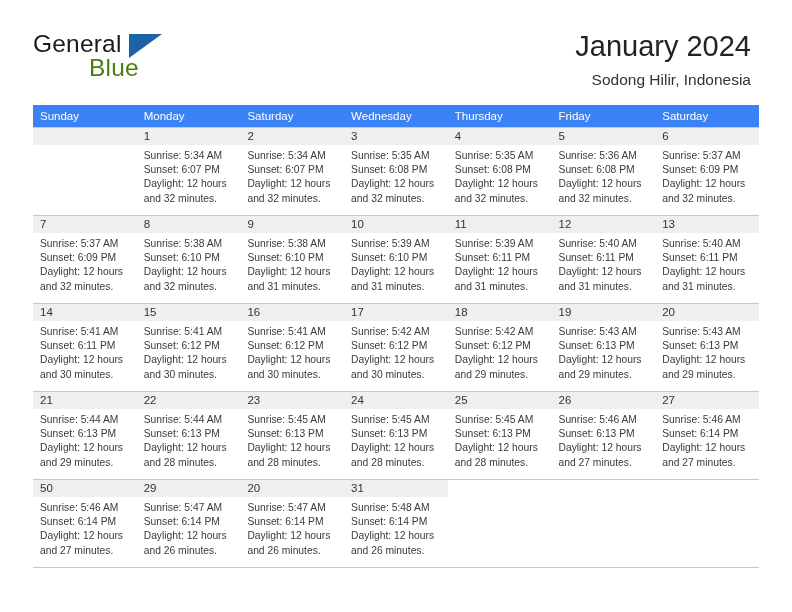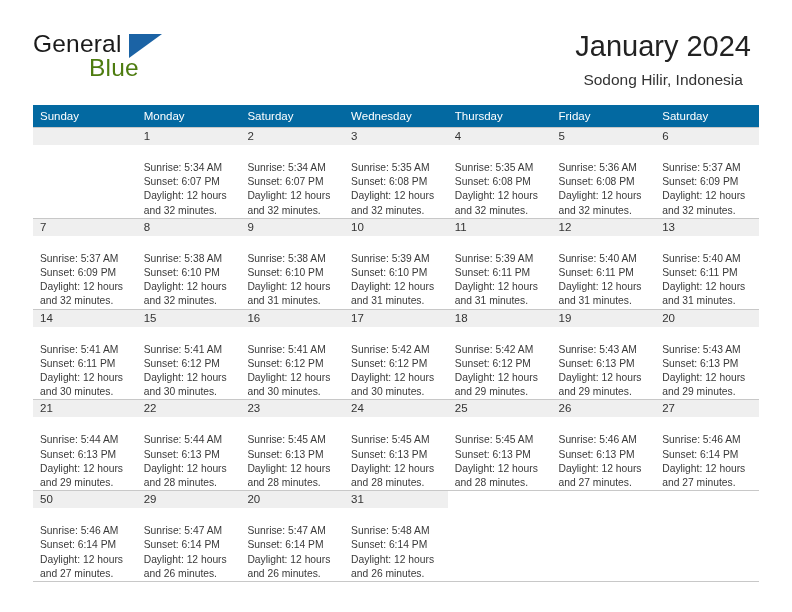--- a/index.html
+++ b/index.html
@@ -78,34 +78,33 @@
     white-space: nowrap;
     text-align: center;
   }
   .location-title {
     font-size: 15.5px;
     font-weight: normal;
     color: #333333;
     line-height: 1.3;
     margin-top: 6px;
     white-space: nowrap;
-    text-align: center;
   }
 
   
   .calendar {
     position: absolute;
     left: 33px;
     top: 105px;
     width: 726px;
     border-collapse: collapse;
     table-layout: fixed;
   }
   .calendar th {
-    background: #0369a1;
+    background: #3b82f6;
     color: #ffffff;
     font-size: 11.5px;
     font-weight: normal;
     text-align: left;
     padding: 5px 0 5px 7px;
     height: 20px;
     box-sizing: border-box;
     border: none;
   }
   .calendar td {
@@ -127,21 +126,21 @@
     line-height: 17px;
     padding-left: 7px;
     font-size: 11.5px;
     color: #333333;
     box-sizing: border-box;
   }
   .cell.empty .daynum-bar {
     background: #efefef;
   }
   .details {
-    padding: 16px 5px 0 7px;
+    padding: 4px 5px 0 7px;
     font-size: 10.3px;
     line-height: 14.2px;
     color: #3a3a3a;
   }
   .details div {
     white-space: nowrap;
   }
 </style>
 </head>
 <body>

